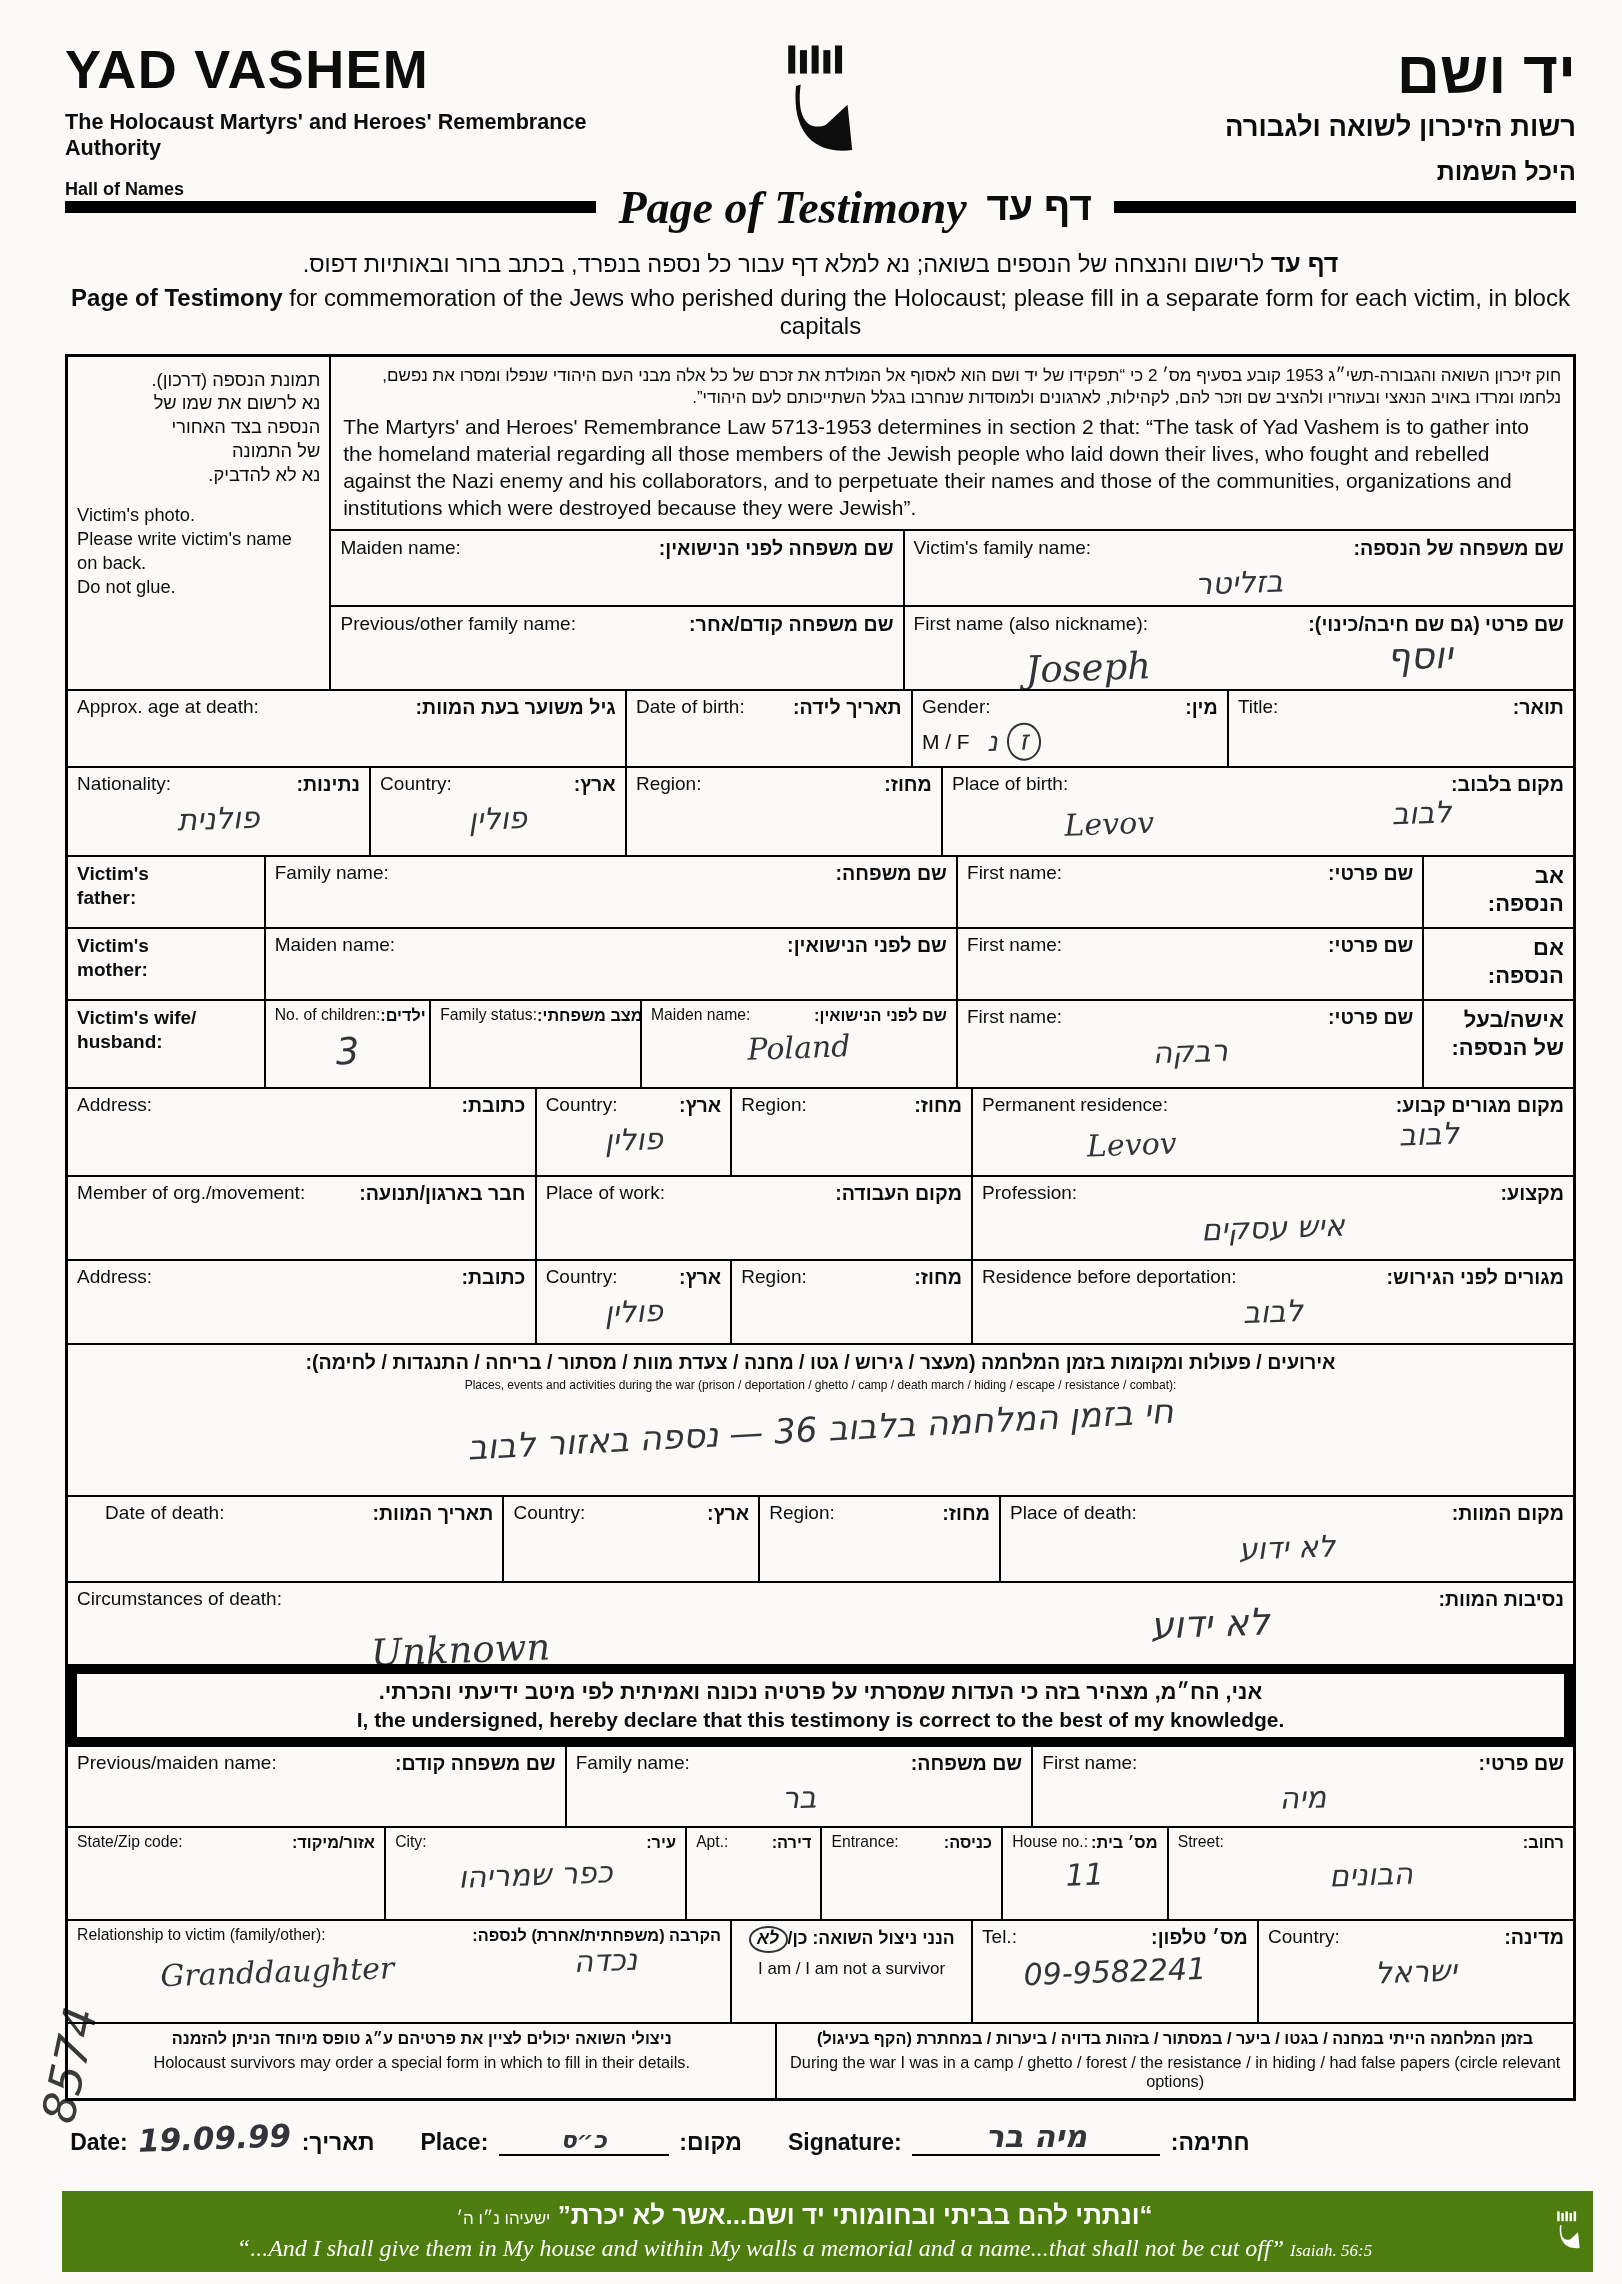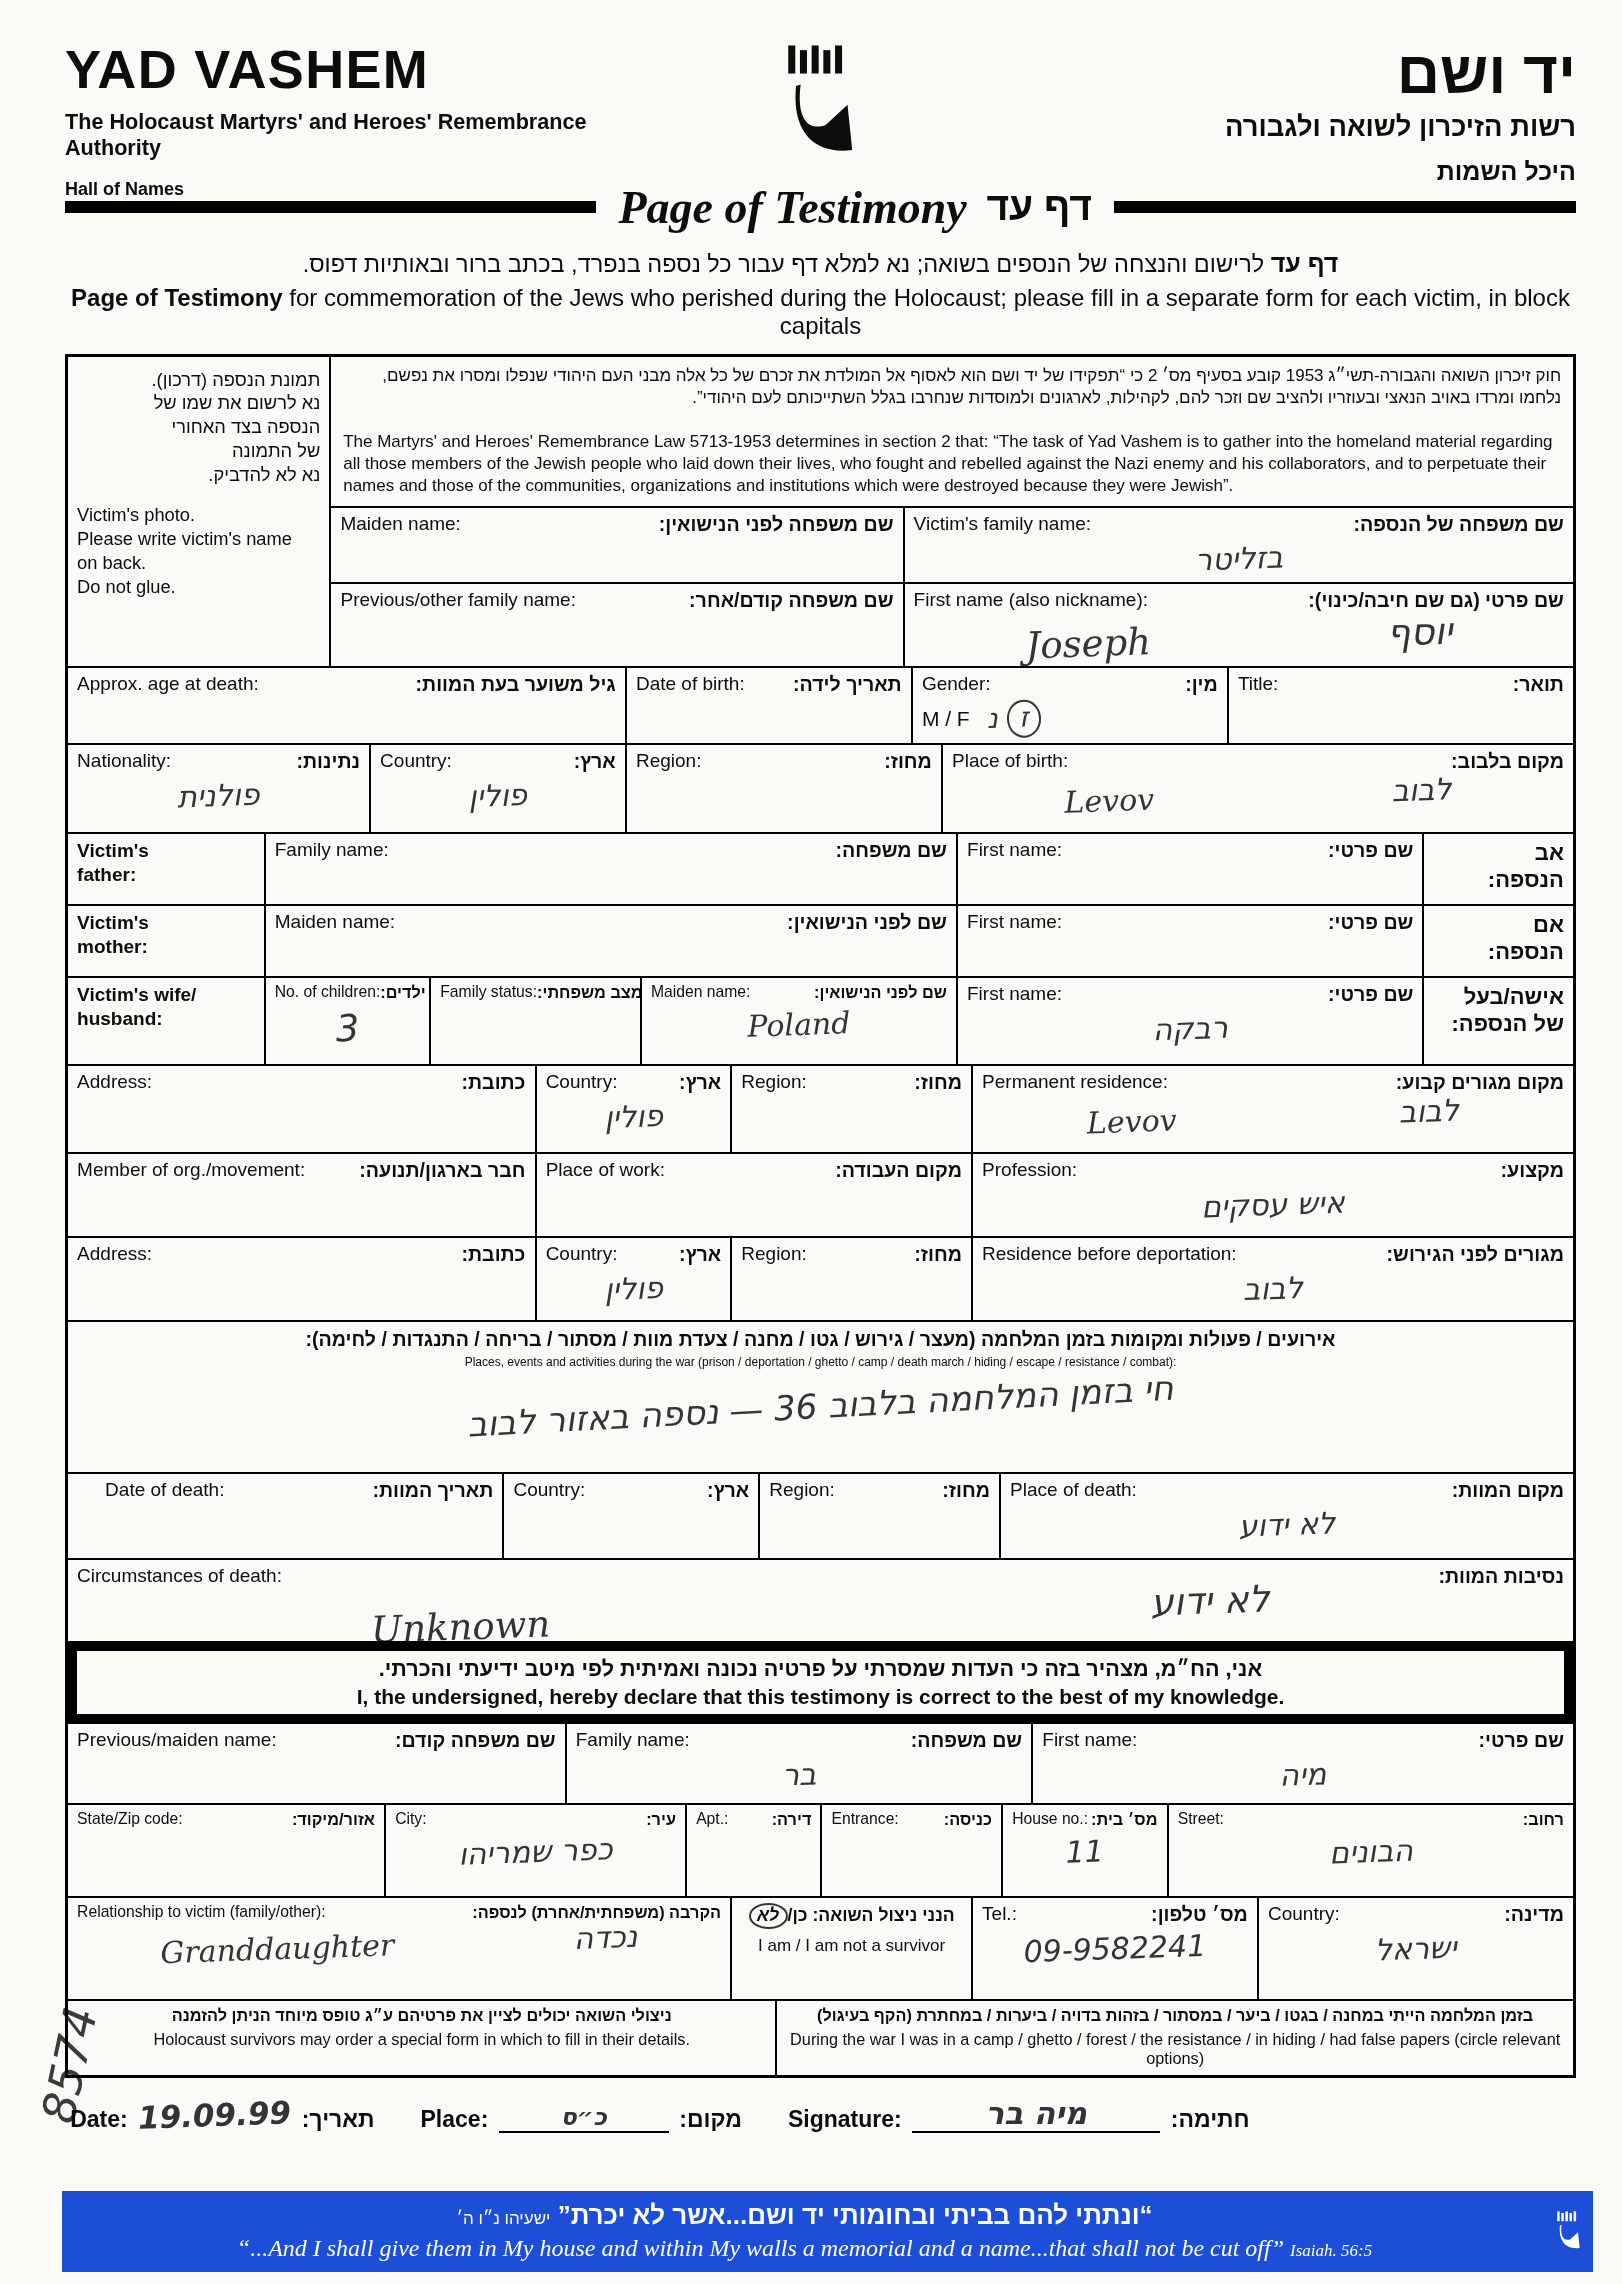--- a/index.html
+++ b/index.html
@@ -36,21 +36,21 @@
 
   
   .form-box { border:3.3px solid #000; margin-top:14.4px; }
   .top { display:flex; }
   .photo-cell { width:17.5%; border-right:2.6px solid #000; padding:10.5px 9.1px; }
   .photo-he { font-size:18.3px; direction:rtl; text-align:right; white-space:pre-line; line-height:1.3; }
   .photo-en { font-size:18.3px; margin-top:17px; white-space:pre-line; line-height:1.3; }
   .top-right { flex:1; display:flex; flex-direction:column; }
   .law-cell { padding:7.8px 11.8px; min-height:149px; }
   .law-he { font-size:17px; direction:rtl; text-align:right; line-height:1.3; }
-  .law-en { font-size:17px; margin-top:22px; line-height:1.28; }
+  .law-en { font-size:21px; margin-top:5px; line-height:1.28; }
 
   .row { display:flex; border-top:2.6px solid #000; }
   .top-right .row { border-top:2.6px solid #000; }
   .cell { position:relative; padding:5.2px 9.1px; overflow:hidden; }
   .cell + .cell { border-left:2.6px solid #000; }
   .cell.wide { width:100%; }
   .lbl { display:flex; justify-content:space-between; align-items:flex-start; gap:0; }
   .en { font-size:19px; white-space:nowrap; }
   .he { font-size:19.6px; font-weight:bold; direction:rtl; white-space:nowrap; }
   .sm .en { font-size:15.7px; } .sm .he { font-size:16.3px; }
@@ -86,21 +86,21 @@
 
   .sig-row { display:flex; align-items:flex-end; gap:46px; padding:17px 5.2px 6.5px 5.2px; font-weight:bold; }
   .sig-en, .sig-he { font-size:23px; font-weight:bold; }
   .sig-he { direction:rtl; }
   .sig-item { display:flex; align-items:flex-end; gap:10.5px; }
   .sig-hw { font-size:31px; margin-top:0; }
   .sig-hw.sm { font-size:23.5px; }
   .blank { display:inline-block; border-bottom:2.6px solid #000; min-width:170px; text-align:center; }
   .blank.wide { min-width:248px; }
 
-  .footer-band { position:absolute; left:62px; right:29px; bottom:11.8px; background:#1d4ed8; color:#fff;
+  .footer-band { position:absolute; left:62px; right:29px; bottom:11.8px; background:#4d7c0f; color:#fff;
                  text-align:center; padding:9.1px 59px 10.5px 13px; }
   .fq-he { font-size:26px; font-weight:bold; direction:rtl; }
   .fq-he .src { font-size:17px; font-weight:normal; }
   .fq-en { font-family:"Liberation Serif","DejaVu Serif",serif; font-style:italic; font-size:24px; margin-top:3.9px; }
   .fq-en .src { font-size:17px; }
   .band-logo { position:absolute; right:10.5px; top:50%; transform:translateY(-50%); }
 
   .side-num { position:absolute; left:10.5px; top:2038px; transform:rotate(-78deg);
               font-family:"DejaVu Sans",sans-serif; font-style:italic; font-size:46px; color:#3a3a3a; }
 </style>

